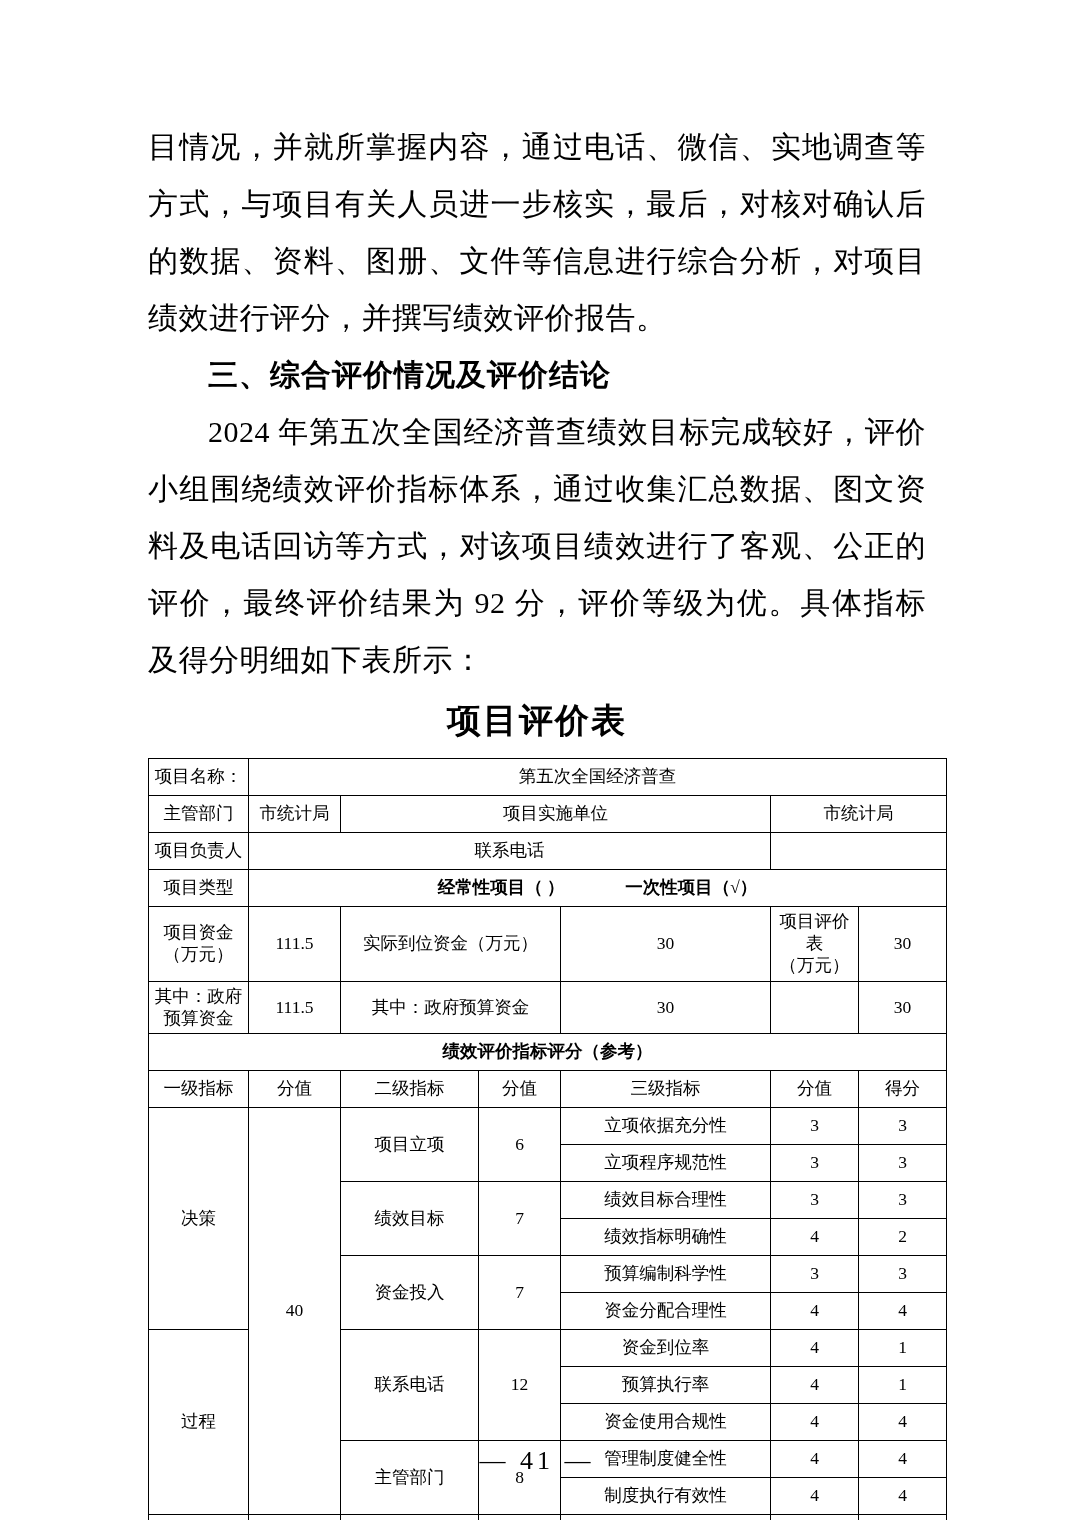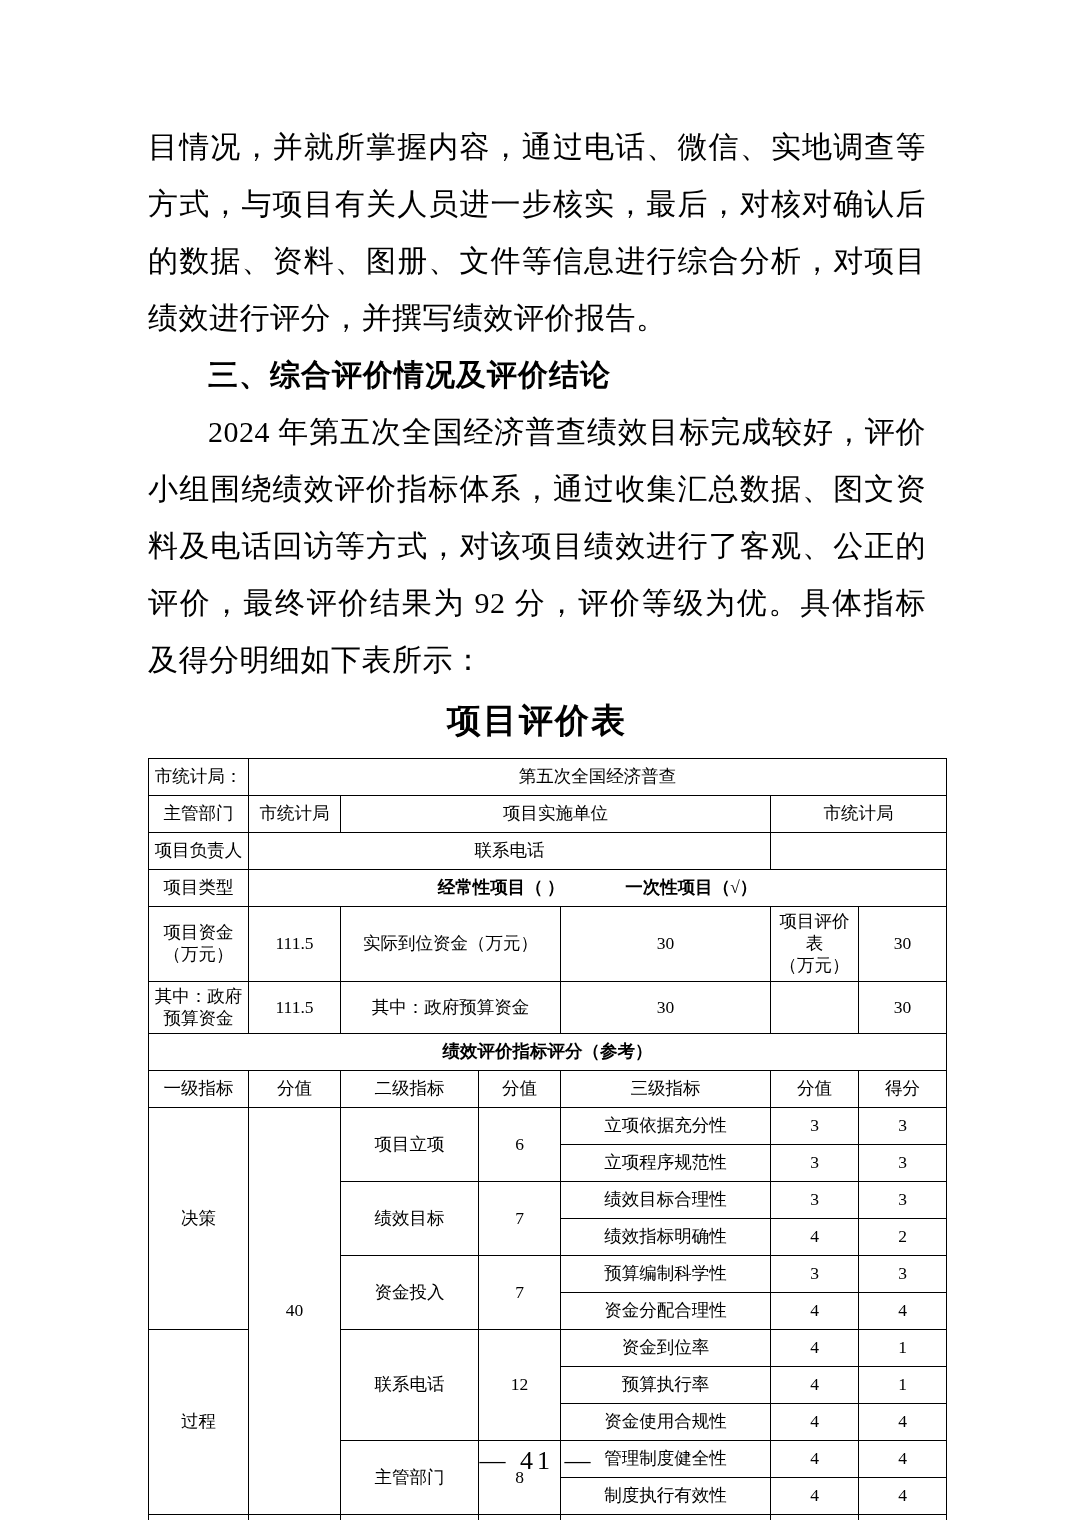--- a/index.html
+++ b/index.html
@@ -105,21 +105,21 @@
       <col style="width:100px">
       <col style="width:92px">
       <col style="width:138px">
       <col style="width:82px">
       <col style="width:210px">
       <col style="width:88px">
       <col style="width:88px">
     </colgroup>
     <tbody>
       <tr>
-        <td>市统计局：</td>
+        <td>项目名称：</td>
         <td colspan="6">第五次全国经济普查</td>
       </tr>
       <tr>
         <td>主管部门</td>
         <td>市统计局</td>
         <td colspan="3">项目实施单位</td>
         <td colspan="2">市统计局</td>
       </tr>
       <tr>
         <td>项目负责人</td>

